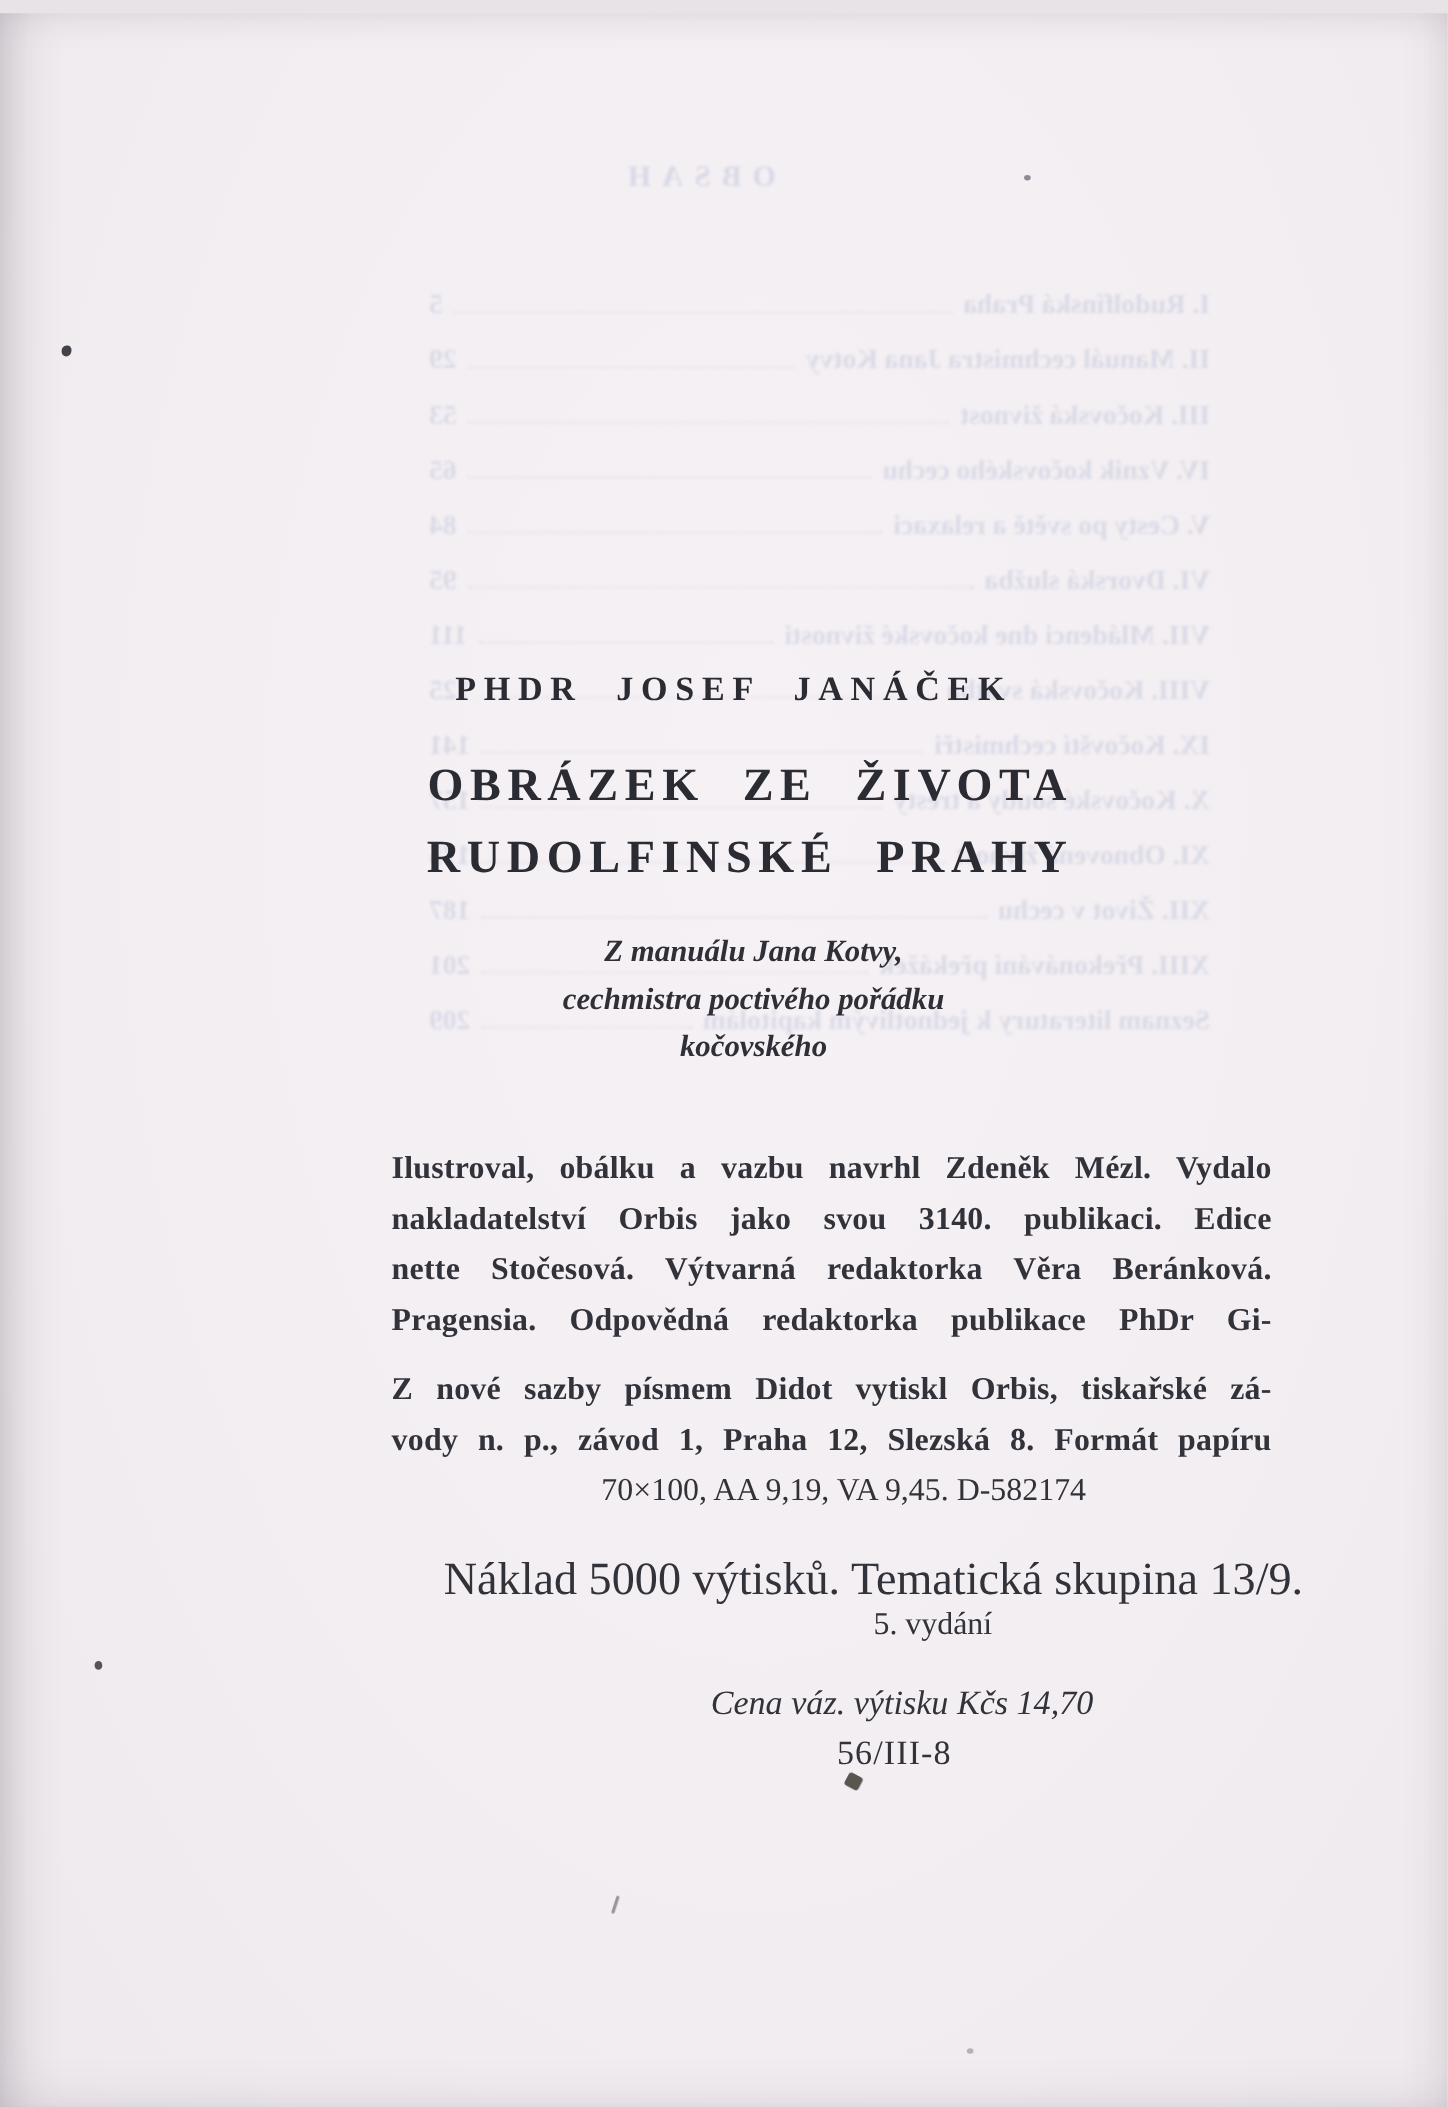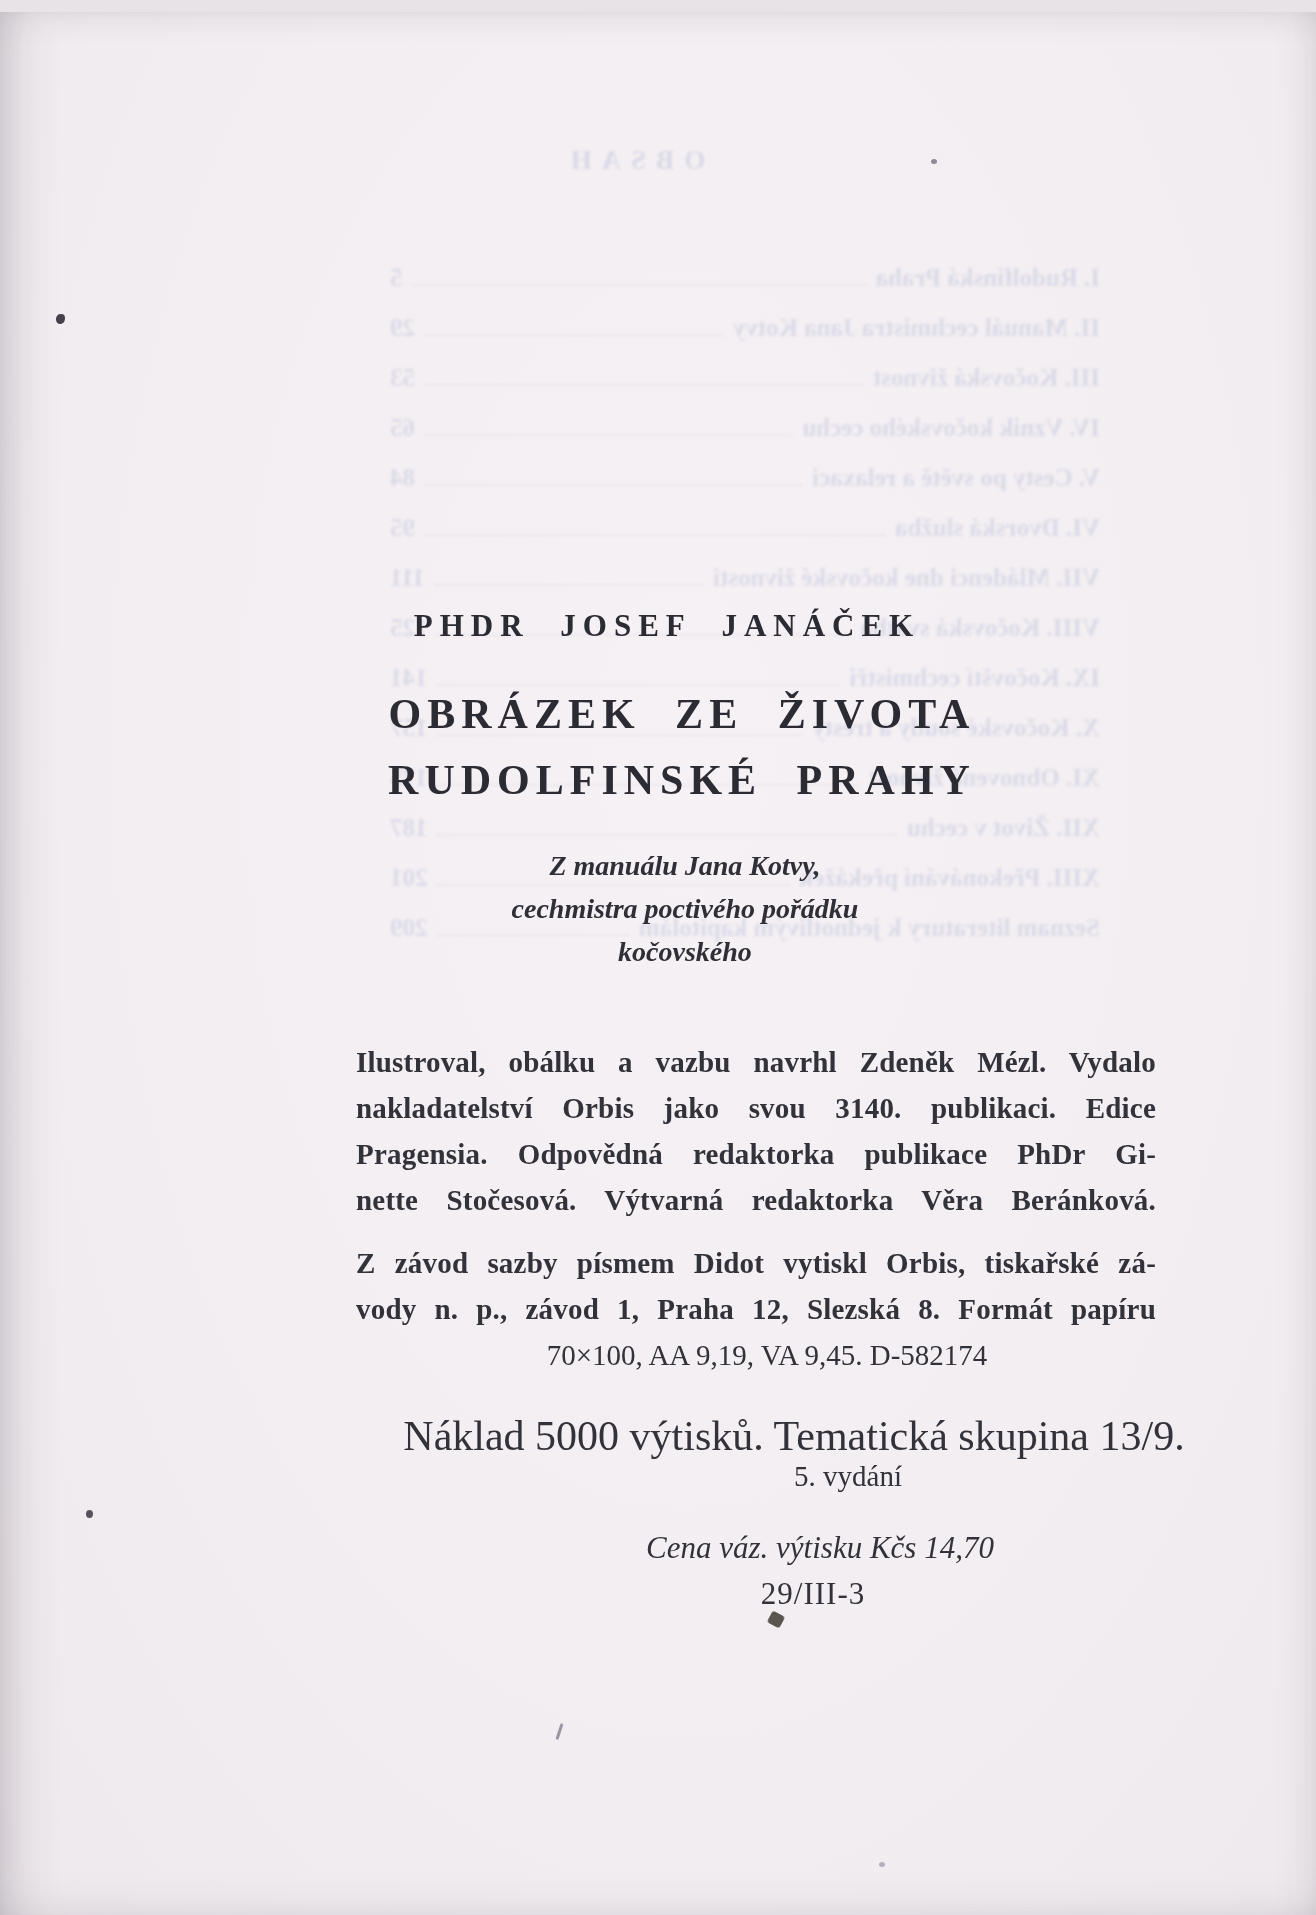--- a/index.html
+++ b/index.html
@@ -138,35 +138,35 @@
   <div class="cline title t1">OBRÁZEK ZE ŽIVOTA</div>
   <div class="cline title t2">RUDOLFINSKÉ PRAHY</div>
 
   <div class="cline sub s1">Z manuálu Jana Kotvy,</div>
   <div class="cline sub s2">cechmistra poctivého pořádku</div>
   <div class="cline sub s3">kočovského</div>
 
   <div class="col" style="top:1034px;">
     <div class="jline">Ilustroval, obálku a vazbu navrhl Zdeněk Mézl. Vydalo</div>
     <div class="jline">nakladatelství Orbis jako svou 3140. publikaci. Edice</div>
+    <div class="jline">nette Stočesová. Výtvarná redaktorka Věra Beránková.</div>
     <div class="jline">Pragensia. Odpovědná redaktorka publikace PhDr Gi-</div>
-    <div class="jline">nette Stočesová. Výtvarná redaktorka Věra Beránková.</div>
   </div>
 
   <div class="col" style="top:1235px;">
-    <div class="jline">Z závod sazby písmem Didot vytiskl Orbis, tiskařské zá-</div>
+    <div class="jline">Z nové sazby písmem Didot vytiskl Orbis, tiskařské zá-</div>
     <div class="jline">vody n. p., závod 1, Praha 12, Slezská 8. Formát papíru</div>
   </div>
   <div class="col ccol pcenter">70×100, AA 9,19, VA 9,45. D-582174</div>
 
   <div class="col ccol naklad">Náklad 5000 výtisků. Tematická skupina 13/9.</div>
   <div class="col ccol vydani">5. vydání</div>
 
   <div class="col ccol cena">Cena váz. výtisku Kčs 14,70</div>
-  <div class="col ccol code">29/III-3</div>
+  <div class="col ccol code">56/III-8</div>
 
   <div class="speck sp-left"></div>
   <div class="speck sp-topright"></div>
   <div class="speck sp-code"></div>
   <div class="speck sp-botleft"></div>
   <div class="speck sp-slash"></div>
   <div class="speck sp-botdot"></div>
 
 </div>
 

